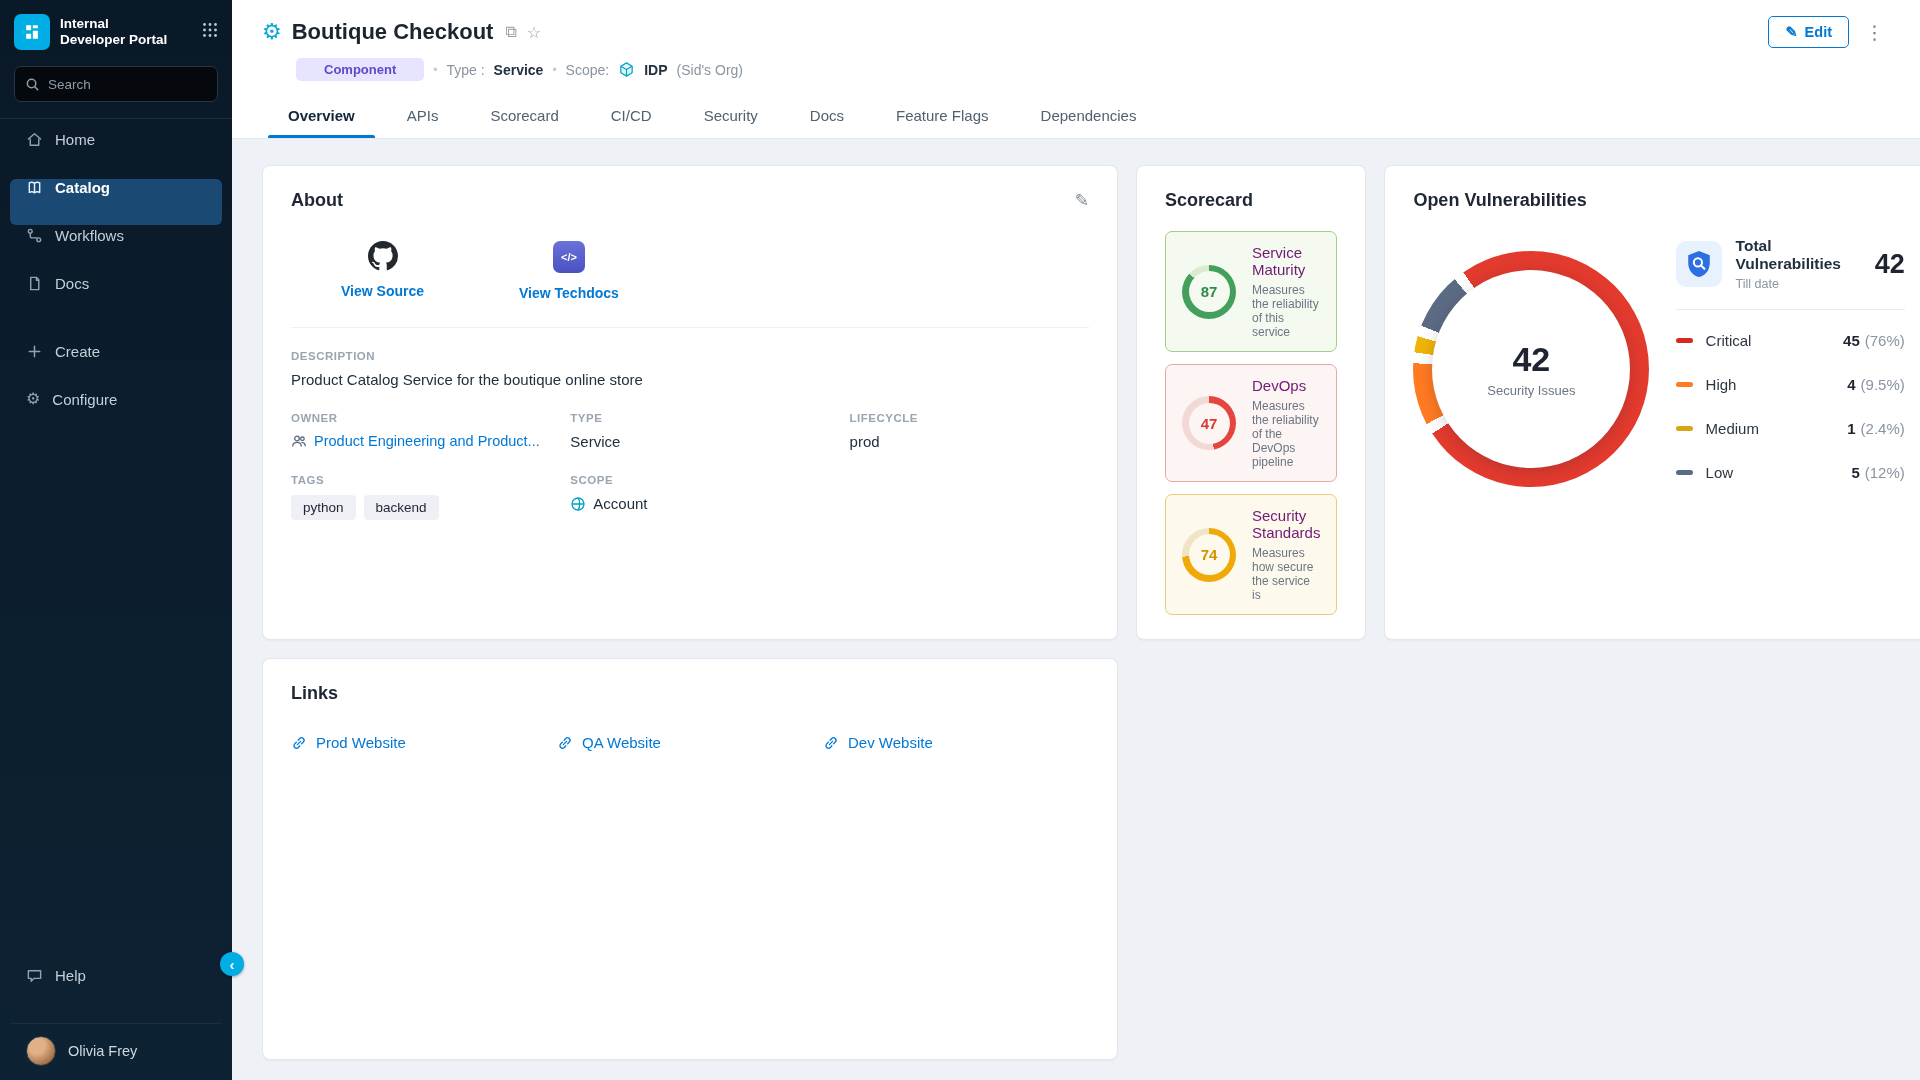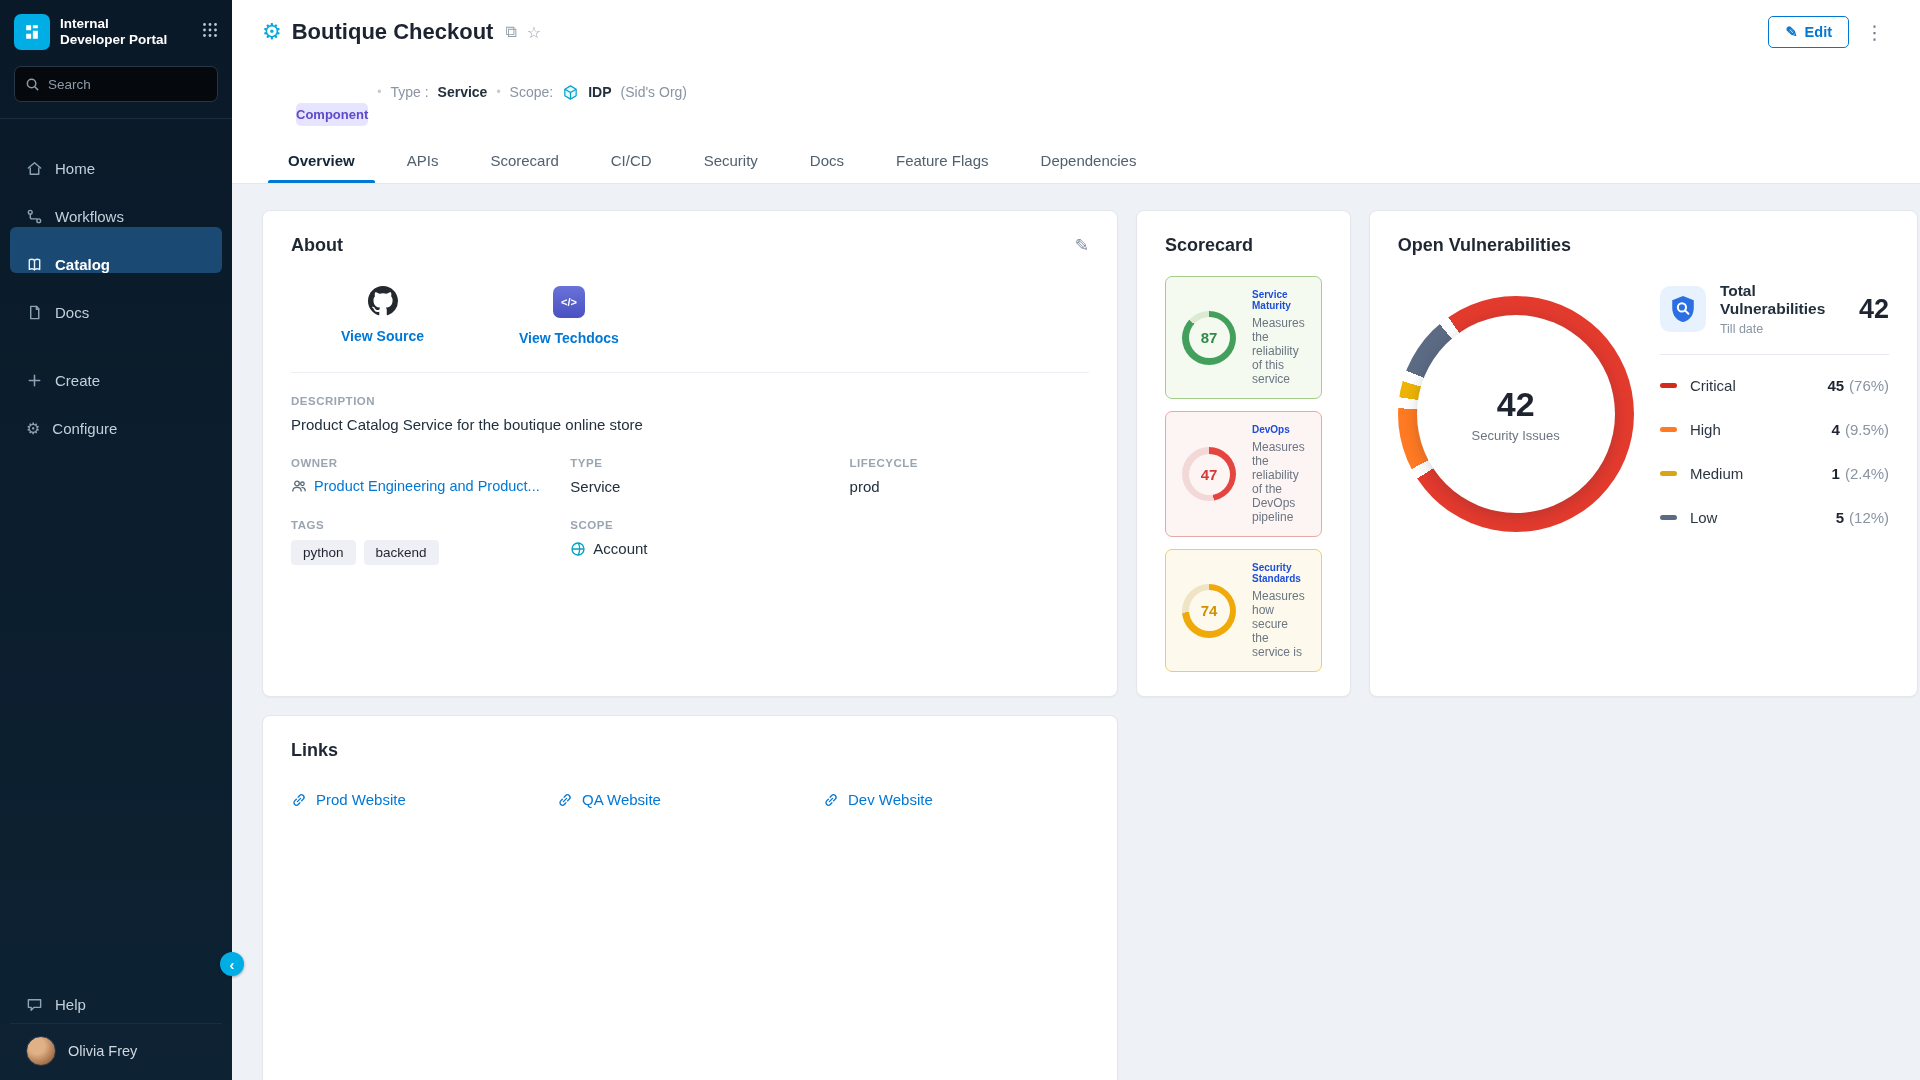--- a/index.html
+++ b/index.html
@@ -10,21 +10,21 @@
   .sidebar { position:relative; width:232px; flex:0 0 232px; background:linear-gradient(#0a1928,#0d2233); color:#cfd8e0; display:flex; flex-direction:column; padding:14px 0 14px; }
   .brand-row { display:flex; align-items:center; gap:10px; padding:0 14px 14px; }
   .logo { width:36px; height:36px; border-radius:7px; background:#00ade4; display:grid; place-items:center; flex:0 0 36px; }
   .brand-text { display:flex; flex-direction:column; line-height:1.15; font-size:13.5px; font-weight:700; color:#fff; flex:1; }
   .apps-icon { color:#b9c7d2; cursor:pointer; }
   .search-box { margin:2px 14px 16px; height:36px; background:#05080c; border:1px solid #273745; border-radius:7px; display:flex; align-items:center; gap:8px; padding:0 10px; }
   .search-box svg { flex:0 0 15px; }
   .search-box input { background:transparent; border:none; outline:none; color:#c0ccd6; font-size:13.5px; width:100%; font-family:inherit; }
   .search-box input::placeholder { color:#8e9ca9; }
   .side-sep { height:1px; background:#1c2d3d; margin:0 0 12px; }
-  .nav-item { display:flex; align-items:flex-end; gap:12px; height:46px; padding:0 16px; margin:0 10px 2px; border-radius:6px; font-size:15px; color:#c3d0da; cursor:pointer; }
+  .nav-item { display:flex; align-items:flex-start; gap:12px; height:46px; padding:0 16px; margin:0 10px 2px; border-radius:6px; font-size:15px; color:#c3d0da; cursor:pointer; }
   .nav-item svg, .nav-item .glyph { color:#8ea3b5; }
   .nav-item.active { background:#1a4a73; color:#ffffff; font-weight:700; }
   .nav-item.active svg { color:#e6f2fb; }
   .nav-group2 { margin-top:22px; }
   .glyph { font-size:16px; line-height:1; }
   .spacer { flex:1; }
   .help-row { margin-bottom:10px; }
   .user-row { display:flex; align-items:center; gap:12px; padding:12px 16px 0; margin:0 10px; border-top:1px solid #1c2d3d; font-size:14.5px; color:#cfd8e0; cursor:pointer;text-align:center; }
   .avatar { width:30px; height:30px; border-radius:50%; background:radial-gradient(circle at 35% 32%, #e0b187 0 30%, #a8744b 70%, #6f4326); border:1px solid #2a3c4d; }
   .collapse-handle { position:absolute; right:-12px; top:952px; width:24px; height:24px; border-radius:50%; background:#00ade4; color:#fff; display:grid; place-items:center; font-size:15px; font-weight:700; cursor:pointer; box-shadow:0 1px 3px rgba(0,0,0,.35); }
@@ -32,21 +32,21 @@
   
   .main { flex:1; display:flex; flex-direction:column; min-width:0; }
   .topbar { background:#fff; padding:16px 30px 0; border-bottom:1px solid #e4e8ed; }
   .title-row { display:flex; align-items:center; gap:10px; }
   .component-gear { font-size:22px; color:#09a7dc; }
   .page-title { font-size:22px; font-weight:700; color:#1b2430; margin-right:2px; }
   .mini-icon { color:#93a0ad; font-size:16px; cursor:pointer; }
   .edit-btn { margin-left:auto; display:flex; align-items:center; gap:7px; border:1px solid #0278d5; color:#0278d5; background:#fff; border-radius:5px; font-size:14.5px; font-weight:600; padding:7px 16px; cursor:pointer; font-family:inherit; }
   .kebab { font-size:19px; color:#6b7683; padding:0 6px; cursor:pointer; }
   .crumb-row { display:flex; align-items:center; gap:9px; margin:10px 0 2px 34px; font-size:14px; }
-  .badge { background:#e7e4ff; color:#5f49c9; font-size:13px; font-weight:600; padding:4px 0; border-radius:5px;margin-top:45px; }
+  .badge { background:#e7e4ff; color:#5f49c9; font-size:13px; font-weight:600; padding:4px 28px; border-radius:5px; }
   .crumb-muted { color:#8a94a2; }
   .crumb-value { color:#22303e; font-weight:600; }
   .crumb-dot { color:#c3cad4; font-size:12px; }
   .tabs { display:flex; margin-top:12px; }
   .tab { padding:14px 26px; font-size:15px; color:#51606f; cursor:pointer; position:relative; }
   .tab.active { color:#14263a; font-weight:700; }
   .tab.active::after { content:""; position:absolute; left:6px; right:6px; bottom:0; height:3px; background:#0278d5; border-radius:2px 2px 0 0; }
 
   .content { padding:26px 30px; display:grid; grid-template-columns:1fr 1fr 1fr; gap:18px; align-items:stretch; }
   .card { background:#fff; border:1px solid #e3e7ec; border-radius:8px; padding:24px 28px; box-shadow:0 1px 2px rgba(30,40,50,.04); min-height:402px; }
@@ -71,21 +71,21 @@
   
   .score-body { display:flex; gap:34px; margin-top:14px; }
   .overall-col { width:47%; display:flex; flex-direction:column; align-items:center; }
   .overall-label { font-size:19px; font-weight:700; color:#3b4453; margin:14px 0 22px; }
   .donut { width:226px; height:226px; border-radius:50%; display:grid; place-items:center;
     background:conic-gradient(from 0deg, #cce4a0 0%, #9ccb52 28%, #7ab234 52%, #55941f 70%, #4a8a1a 75%, #edf0e9 75% 100%); }
   .donut-inner { width:172px; height:172px; border-radius:50%; background:#fff; display:grid; place-items:center; }
   .overall-num { font-size:58px; font-weight:700; color:#5c9b31; }
   .score-items { flex:1; display:flex; flex-direction:column; gap:12px; margin-top:6px; }
   .score-item { display:flex; align-items:center; gap:16px; border-radius:7px; padding:12px 16px; border:1px solid; min-height:84px; }
-  .score-item .nm { font-size:10px; font-weight:700; color:#1d4ed8; margin-bottom:5px; }
+  .score-item .nm { font-size:15px; font-weight:400; color:#701a75; margin-bottom:5px; }
   .score-item .ds { font-size:12px; color:#6b7682; }
   .mini { width:54px; height:54px; border-radius:50%; display:grid; place-items:center; flex:0 0 54px; }
   .mini-inner { width:41px; height:41px; border-radius:50%; display:grid; place-items:center; font-size:15px; font-weight:700; }
   .score-item.green { border-color:#a5cd8a; background:#f5faf0; }
   .green .mini { background:conic-gradient(#42a05c 87%, #dcead2 0); } .green .mini-inner { background:#f5faf0; color:#2f8a4a; }
   .score-item.red { border-color:#e8a9a5; background:#fdf4f4; }
   .red .mini { background:conic-gradient(#e4453f 47%, #f2d8d6 0); } .red .mini-inner { background:#fdf4f4; color:#d63a34; }
   .score-item.amber { border-color:#e9cc7a; background:#fdf9ec; }
   .amber .mini { background:conic-gradient(#efa908 74%, #f0e4c6 0); } .amber .mini-inner { background:#fdf9ec; color:#d29200; }
 
@@ -154,34 +154,34 @@
   <div class="side-sep"></div>
 
   <nav>
     <div class="nav-item">
       <svg width="17" height="17" viewBox="0 0 18 18" fill="none" stroke="currentColor" stroke-width="1.5" stroke-linecap="round" stroke-linejoin="round">
           <path d="M2.5 8.5L9 3l6.5 5.5"></path>
           <path d="M4.5 8.5V15h9V8.5"></path>
         </svg>
       <span>Home</span>
     </div>
+    <div class="nav-item active">
+      <svg width="17" height="17" viewBox="0 0 18 18" fill="none" stroke="currentColor" stroke-width="1.5" stroke-linecap="round" stroke-linejoin="round">
+          <path d="M9 4.5c-1.6-1.1-4-1.1-5.5-.3v10c1.5-.8 3.9-.8 5.5.3 1.6-1.1 4-1.1 5.5-.3v-10c-1.5-.8-3.9-.8-5.5.3z"></path>
+          <path d="M9 4.5v10"></path>
+        </svg>
+      <span>Catalog</span>
+    </div>
     <div class="nav-item">
       <svg width="17" height="17" viewBox="0 0 18 18" fill="none" stroke="currentColor" stroke-width="1.5" stroke-linecap="round" stroke-linejoin="round">
           <circle cx="4.5" cy="4.5" r="2"></circle>
           <circle cx="13.5" cy="13.5" r="2"></circle>
           <path d="M4.5 6.5v3a2 2 0 002 2h5"></path>
         </svg>
       <span>Workflows</span>
-    </div>
-    <div class="nav-item active">
-      <svg width="17" height="17" viewBox="0 0 18 18" fill="none" stroke="currentColor" stroke-width="1.5" stroke-linecap="round" stroke-linejoin="round">
-          <path d="M9 4.5c-1.6-1.1-4-1.1-5.5-.3v10c1.5-.8 3.9-.8 5.5.3 1.6-1.1 4-1.1 5.5-.3v-10c-1.5-.8-3.9-.8-5.5.3z"></path>
-          <path d="M9 4.5v10"></path>
-        </svg>
-      <span>Catalog</span>
     </div>
     <div class="nav-item">
       <svg width="17" height="17" viewBox="0 0 18 18" fill="none" stroke="currentColor" stroke-width="1.5" stroke-linecap="round" stroke-linejoin="round">
           <path d="M5 2.5h6l2.5 2.5v10.5H5z"></path>
           <path d="M11 2.5v3h2.5"></path>
         </svg>
       <span>Docs</span>
     </div>
     <div class="nav-group2">
       <div class="nav-item">

